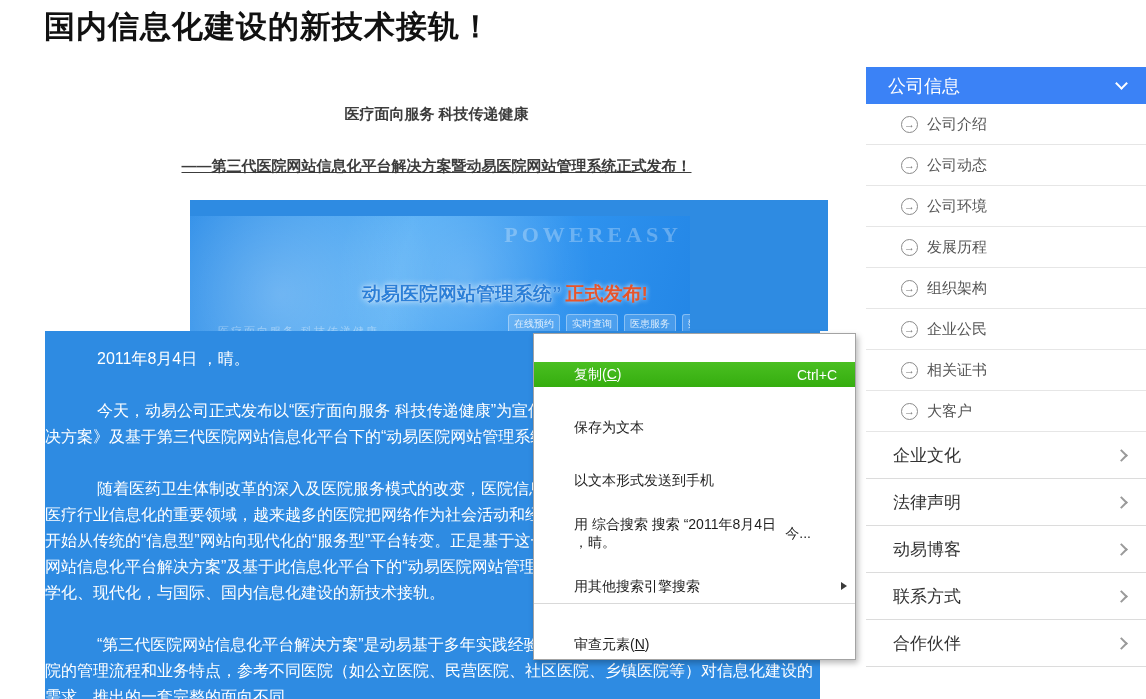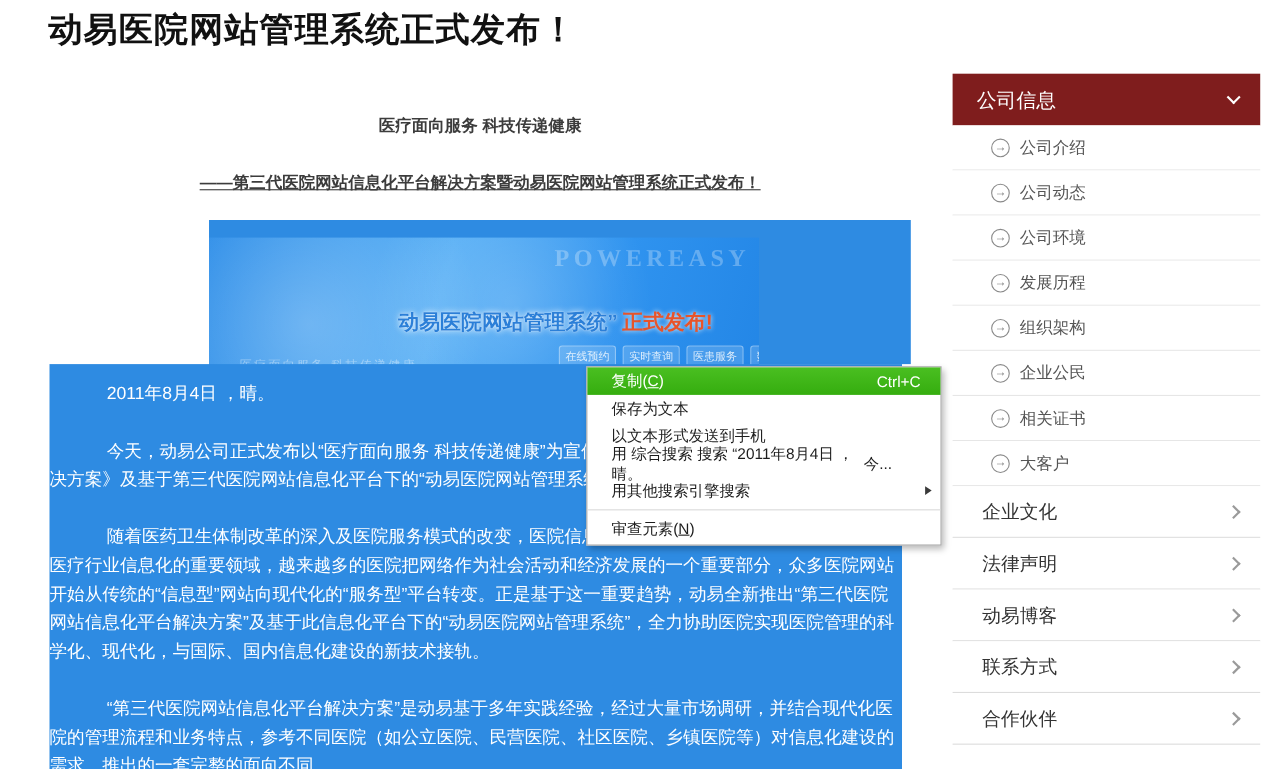--- a/index.html
+++ b/index.html
@@ -35,51 +35,51 @@
 
   
   .sel-wrap { position:absolute; left:45px; top:331px; width:775px; }
   .sel-block { background:#2E8BE2; color:#fff; font-size:16px; line-height:26px; padding-top:15px; }
   .sel-block p { text-indent:52px; margin-bottom:26px; }
   .sel-block p:last-child { margin-bottom:0; }
 
   
   .ctx-menu { position:absolute; left:533px; top:333px; width:323px; background:#fff;
       border:1px solid #a3a3a3; box-shadow:2px 3px 6px rgba(0,0,0,.28); padding-bottom:2px; z-index:10; }
-  .ctx-row { display:flex; align-items:center; height:25px; padding:0 18px 0 22px;
-      font-size:14px; color:#1d1d1d; cursor:default; position:relative; }
+  .ctx-row { display:flex; align-items:center; height:25px; padding:0 18px 0 40px;
+      font-size:14px; color:#1d1d1d; cursor:default; position:relative;margin-top:28px; }
   .ctx-row.highlight { background:linear-gradient(180deg,#4abf21,#35ad0f); color:#fff; }
   .ctx-shortcut { margin-left:auto; }
   .ctx-trailing { margin-left:auto; padding-right:26px; color:#1d1d1d; }
   .ctx-key { text-decoration:underline; }
   .ctx-sep { height:1px; background:#d9d9d9; margin:4px 0; }
   .submenu-arrow { position:absolute; right:8px; top:8px; width:0; height:0;
       border-left:6px solid #3a3a3a; border-top:4px solid transparent; border-bottom:4px solid transparent; }
 
   
   .sidebar { position:absolute; left:866px; top:67px; width:280px; background:#fff; }
-  .sb-header { height:47px; background:#7f1d1d; color:#fff; display:flex; align-items:center;
+  .sb-header { height:37px; background:#3b82f6; color:#fff; display:flex; align-items:center;
       padding:0 20px 0 22px; font-size:18px; }
   .chev { display:inline-block; width:9px; height:9px; border-right:2px solid currentColor; border-bottom:2px solid currentColor; }
   .chev.down { transform:rotate(45deg); margin-left:auto; margin-top:-4px; color:#fff; }
   .chev.right { transform:rotate(-45deg); margin-left:auto; color:#9a9a9a; }
   .sb-link { height:41px; display:flex; align-items:center; padding-left:35px;
       border-bottom:1px solid #e6e6e6; font-size:15px; color:#555; cursor:pointer; background:#fff; }
   .circle-arrow { width:17px; height:17px; border:1px solid #8a8a8a; border-radius:50%;
       display:inline-flex; align-items:center; justify-content:center;
       font-size:11px; color:#777; margin-right:9px; flex:0 0 auto; }
   .sb-section { height:47px; display:flex; align-items:center; padding:0 20px 0 27px;
       border-bottom:1px solid #dcdcdc; font-size:17px; color:#333; cursor:pointer; background:#fff; }
 </style>
 </head>
 <body>
 
 <div id="page">
 
-  <h1 class="page-title">动易医院网站管理系统正式发布！</h1>
+  <h1 class="page-title">国内信息化建设的新技术接轨！</h1>
 
   <div class="content-col">
     <div class="slogan">医疗面向服务 科技传递健康</div>
     <div class="headline">——第三代医院网站信息化平台解决方案暨动易医院网站管理系统正式发布！</div>
   </div>
 
   <div class="banner-row">
     <div class="banner-img">
       <div class="banner-brand">POWEREASY</div>
       <div class="banner-text">

